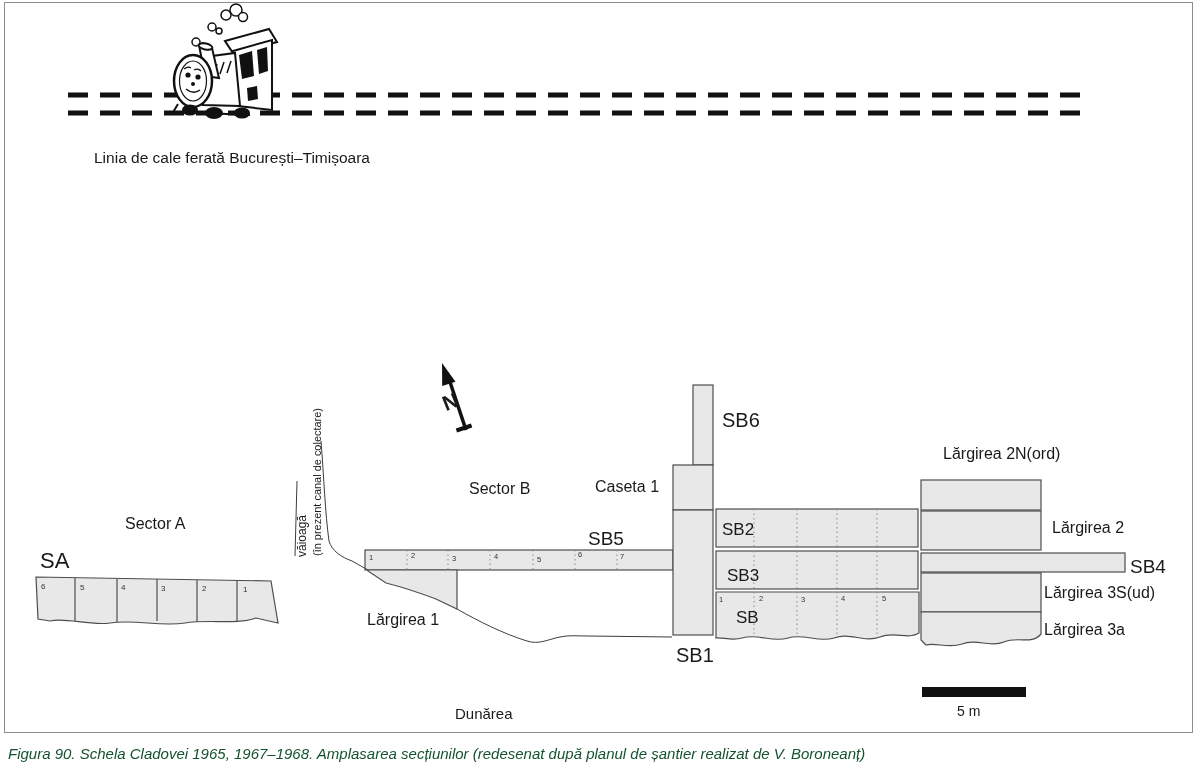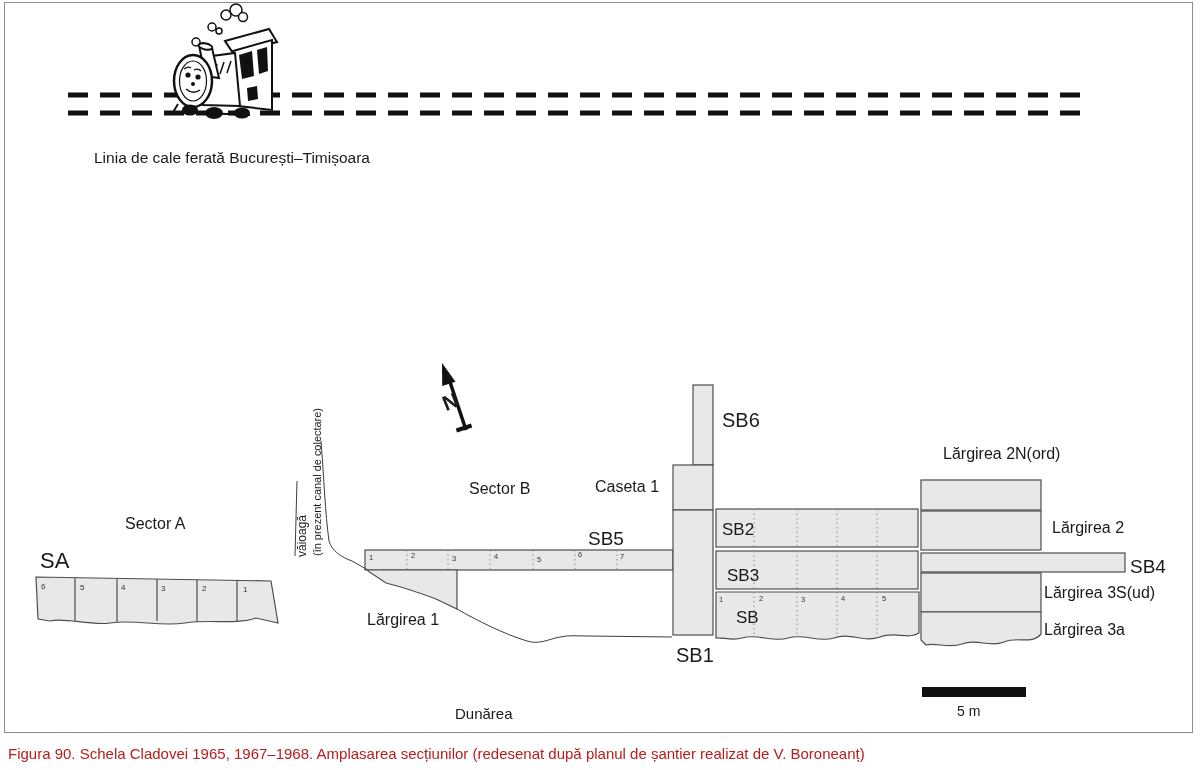--- a/index.html
+++ b/index.html
@@ -7,21 +7,21 @@
        font-family:"Liberation Sans",sans-serif;}
   #figure-svg{position:absolute;left:0;top:0;}
   svg text{fill:#1a1a1a;font-family:"Liberation Sans",sans-serif;}
   .lbl{font-size:16px;}
   .lbl-big{font-size:20px;}
   .lbl-mid{font-size:17px;}
   .cellnum{font-size:8px;fill:#333;}
   .cellnum-sm{font-size:7.5px;fill:#333;}
   .valley-txt{font-size:12px;}
   .valley-txt2{font-size:10px;}
-  #caption{position:absolute;left:8px;top:745px;font-size:15px;color:#b91c1c;}
+  #caption{position:absolute;left:8px;top:745px;font-size:15px;color:#14532d;font-style:italic;}
 </style>
 </head>
 <body>
 
 <svg id="figure-svg" width="1200" height="738" viewBox="0 0 1200 738">
 
   <rect x="4.5" y="2.5" width="1188" height="730" fill="#fff" stroke="#8c8c8c"></rect>
 
   <g stroke-width="5" stroke-dasharray="20 12" fill="none" stroke="#111111">
     <line x1="68" y1="95" x2="1084" y2="95"></line>

